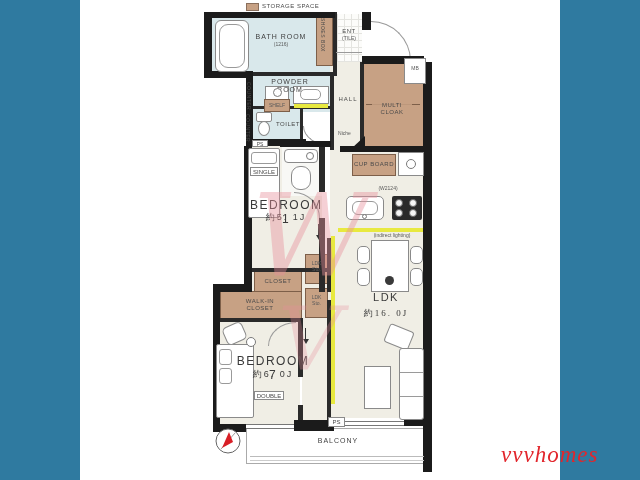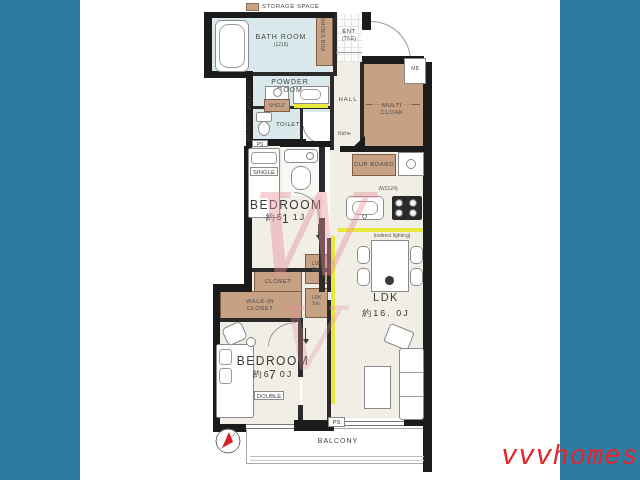--- a/index.html
+++ b/index.html
@@ -18,21 +18,21 @@
   .yellow{background:#e8e93f;z-index:4;}
   .lbl{color:#3f3f3f;font-size:7px;line-height:1.15;letter-spacing:1px;text-align:center;z-index:8;white-space:pre-line;}
   .lbl6{color:#4a4a4a;font-size:6px;line-height:1.1;letter-spacing:0.5px;text-align:center;z-index:8;white-space:pre-line;}
   .lbl5{color:#5a5a5a;font-size:5px;line-height:1.1;letter-spacing:0;text-align:center;z-index:8;white-space:pre-line;}
   .room{color:#3a3a3a;font-size:12px;letter-spacing:1.5px;text-align:center;z-index:8;}
   .size{color:#3a3a3a;font-size:9px;letter-spacing:2px;text-align:center;z-index:8;}
   .vlbl{writing-mode:vertical-rl;text-orientation:mixed;color:#4a4a4a;font-size:5px;letter-spacing:0.5px;z-index:8;}
   .labelbox{background:#fff;border:1px solid #8a8a8a;color:#4a4a4a;font-size:6px;text-align:center;line-height:8px;z-index:8;}
   .arc{border:1px solid #9a9a9a;background:transparent;z-index:5;}
   .watermark{color:rgba(231,143,156,0.42);font-family:"DejaVu Serif",serif;font-style:italic;z-index:9;pointer-events:none;}
-  #logo{color:#e2262c;font-style:italic;font-size:27px;letter-spacing:1px;z-index:20;font-family:Liberation Mono, monospace;}
+  #logo{color:#e2262c;font-style:italic;font-size:23px;letter-spacing:1px;z-index:20;font-family:Liberation Serif, serif;}
   .tile{background:#fcfcfa;background-image:repeating-linear-gradient(0deg,#e4e4e0 0 1px,transparent 1px 7px),repeating-linear-gradient(90deg,#e4e4e0 0 1px,transparent 1px 7px);z-index:2;}
   .stove{background:#2a2a2a;z-index:7;border-radius:2px;}
   .burner{position:absolute;width:8px;height:8px;border-radius:50%;background:#f5f5f5;border:1px solid #666;box-sizing:border-box;}
   .chair{background:#fff;border:1px solid #8a8a8a;border-radius:5px;z-index:7;}
   .circ{border:1px solid #7a7a7a;border-radius:50%;background:#fff;z-index:8;}
   .tri-niche{width:0;height:0;border-left:13px solid transparent;border-bottom:12px solid #1b1b1b;z-index:7;}
   .arrow-v{z-index:8;}
   .arrow-v .shaft{position:absolute;left:2px;top:0;width:1px;height:12px;background:#333;}
   .arrow-v .head{position:absolute;left:0;top:11px;width:0;height:0;border-left:3px solid transparent;border-right:3px solid transparent;border-top:5px solid #333;}
   .win{background:#fff;border-top:1px solid #777;border-bottom:1px solid #777;z-index:6;}
@@ -161,21 +161,21 @@
   <div class="abs yellow" style="left:331px;top:236px;width:4px;height:168px;"></div>
 
   <div class="abs fixt" style="left:371px;top:240px;width:38px;height:52px;"></div>
   <div class="abs" style="left:385px;top:276px;width:9px;height:9px;border-radius:50%;background:#3a3a3a;z-index:8;"></div>
   <div class="abs chair" style="left:357px;top:246px;width:13px;height:18px;"></div>
   <div class="abs chair" style="left:357px;top:268px;width:13px;height:18px;"></div>
   <div class="abs chair" style="left:410px;top:246px;width:13px;height:18px;"></div>
   <div class="abs chair" style="left:410px;top:268px;width:13px;height:18px;"></div>
 
   <div class="abs room" style="left:356px;top:291px;width:60px;font-size:11px;">LDK</div>
-  <div class="abs size" style="left:352px;top:307px;width:68px;">約16. 0J</div>
+  <div class="abs size" style="left:352px;top:307px;width:68px;font-family:Liberation Serif, serif;">約16. 0J</div>
 
   <div class="abs brown" style="left:305px;top:254px;width:23px;height:30px;"></div>
   <div class="abs lbl5" style="left:305px;top:261px;width:23px;">LDK
 Sto.</div>
   <div class="abs brown" style="left:305px;top:288px;width:23px;height:30px;"></div>
   <div class="abs lbl5" style="left:305px;top:295px;width:23px;">LDK
 Sto.</div>
   <div class="abs brown" style="left:254px;top:271px;width:48px;height:21px;"></div>
   <div class="abs lbl6" style="left:254px;top:278px;width:48px;">CLOSET</div>
   <div class="abs brown" style="left:220px;top:291px;width:82px;height:31px;"></div>

